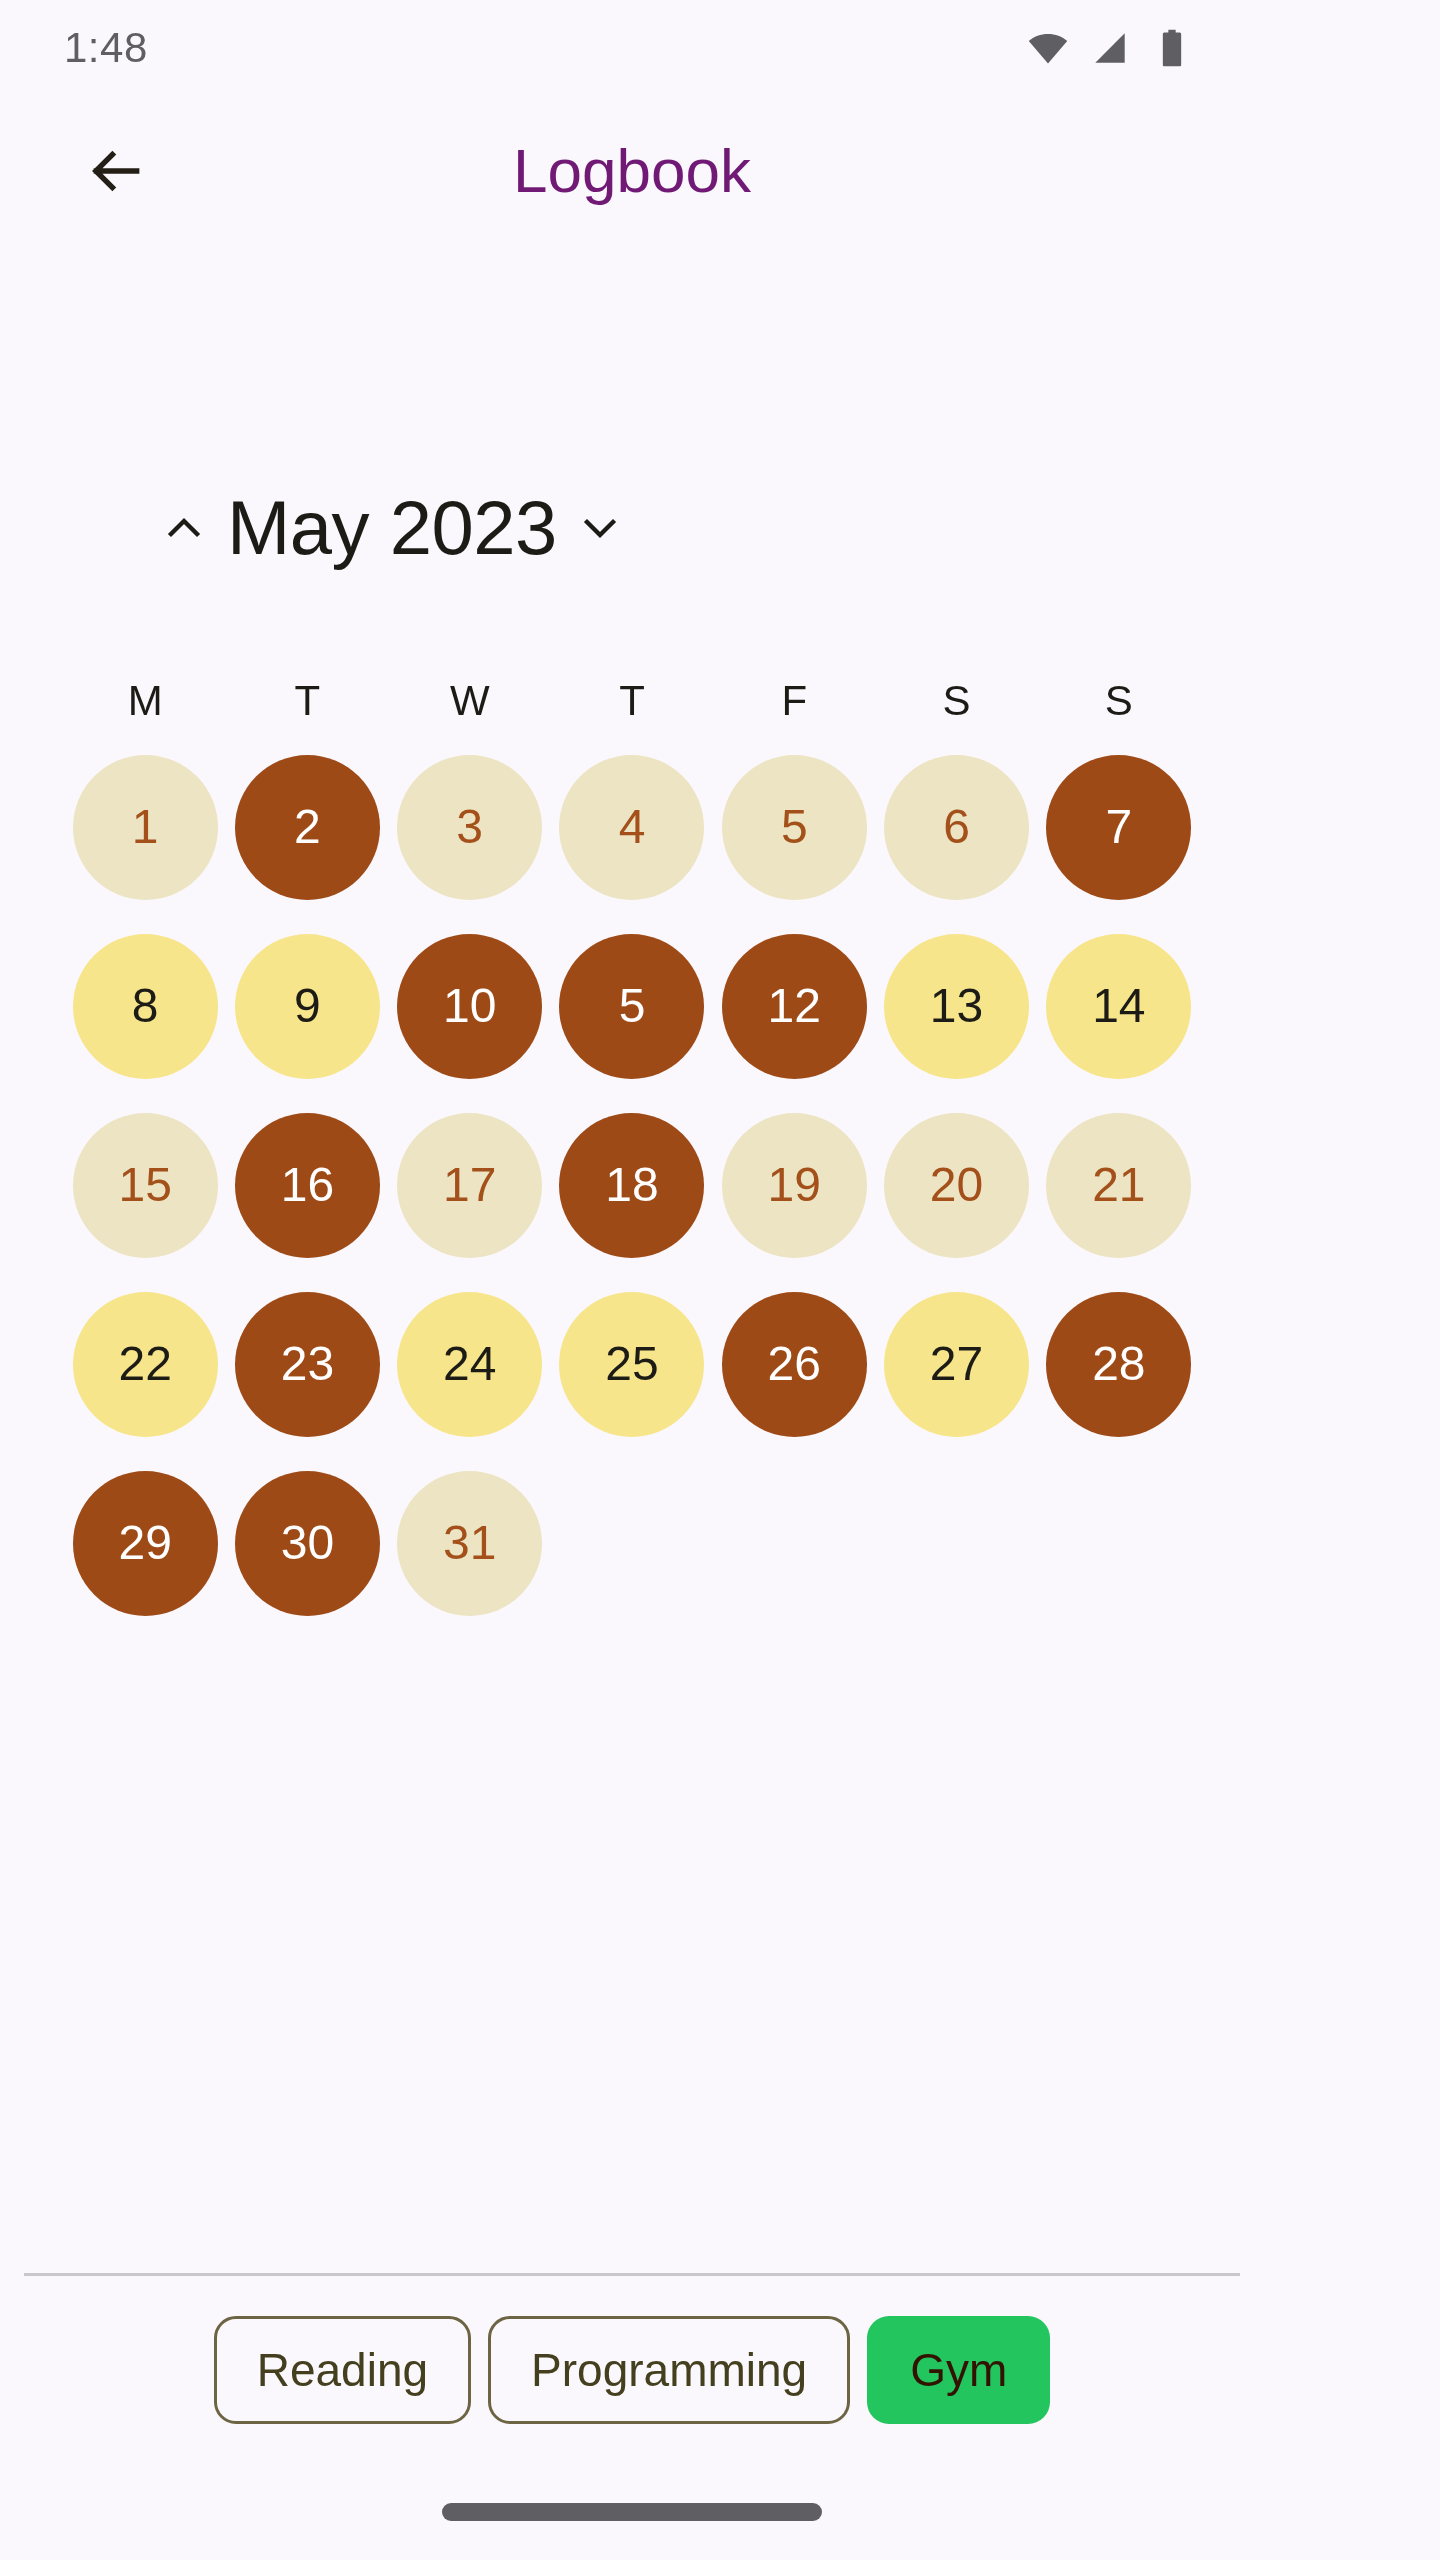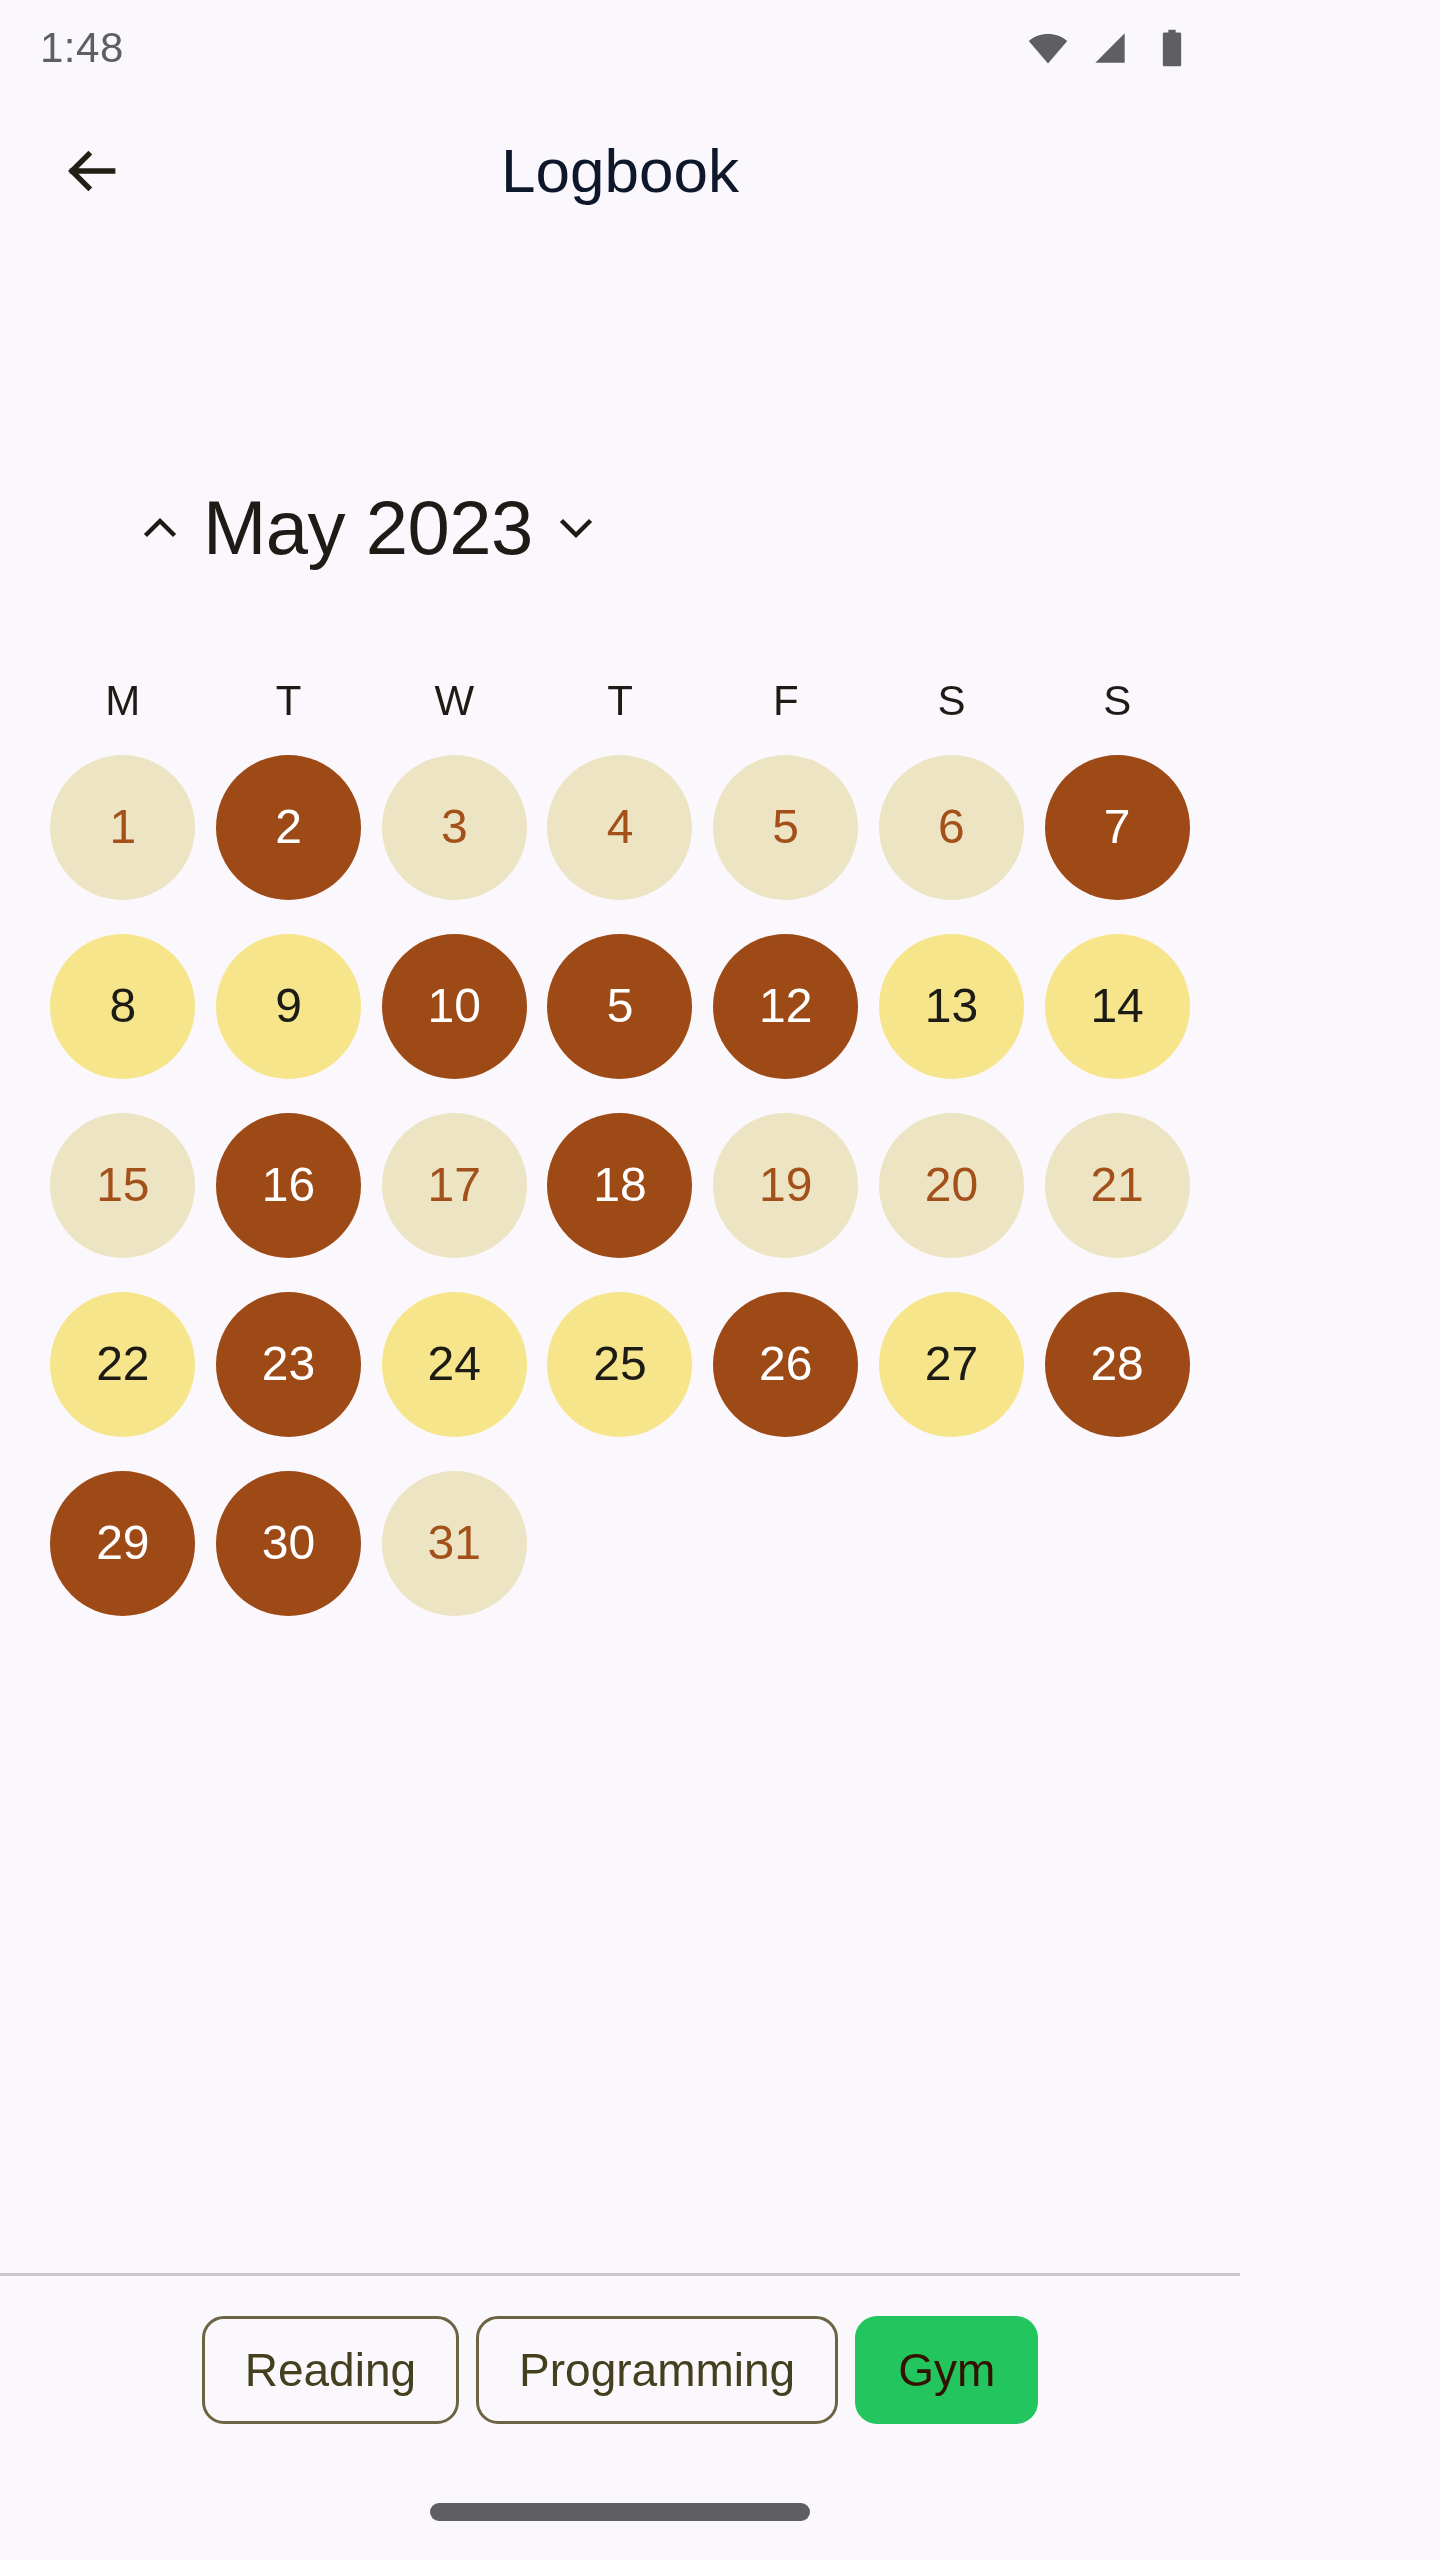--- a/index.html
+++ b/index.html
@@ -14,20 +14,21 @@
   }
 
   .phone {
     position: relative;
     width: 1240px;
     height: 2560px;
     background: #fbf8fd;
     display: flex;
     flex-direction: column;
     overflow: hidden;
+    padding-left: 24px;
   }
 
   
   .status-bar {
     height: 96px;
     flex: 0 0 96px;
     display: flex;
     align-items: center;
     justify-content: space-between;
     padding: 0 46px 0 40px;
@@ -67,21 +68,21 @@
     cursor: pointer;
     background: transparent;
     border: none;
   }
   .back-button svg { display: block; }
   .app-title {
     width: 100%;
     text-align: center;
     font-size: 62px;
     font-weight: 400;
-    color: #0f172a;
+    color: #701a75;
     line-height: 1;
   }
 
   
   .month-header {
     margin-top: 222px;
     height: 120px;
     flex: 0 0 120px;
     display: flex;
     align-items: center;

